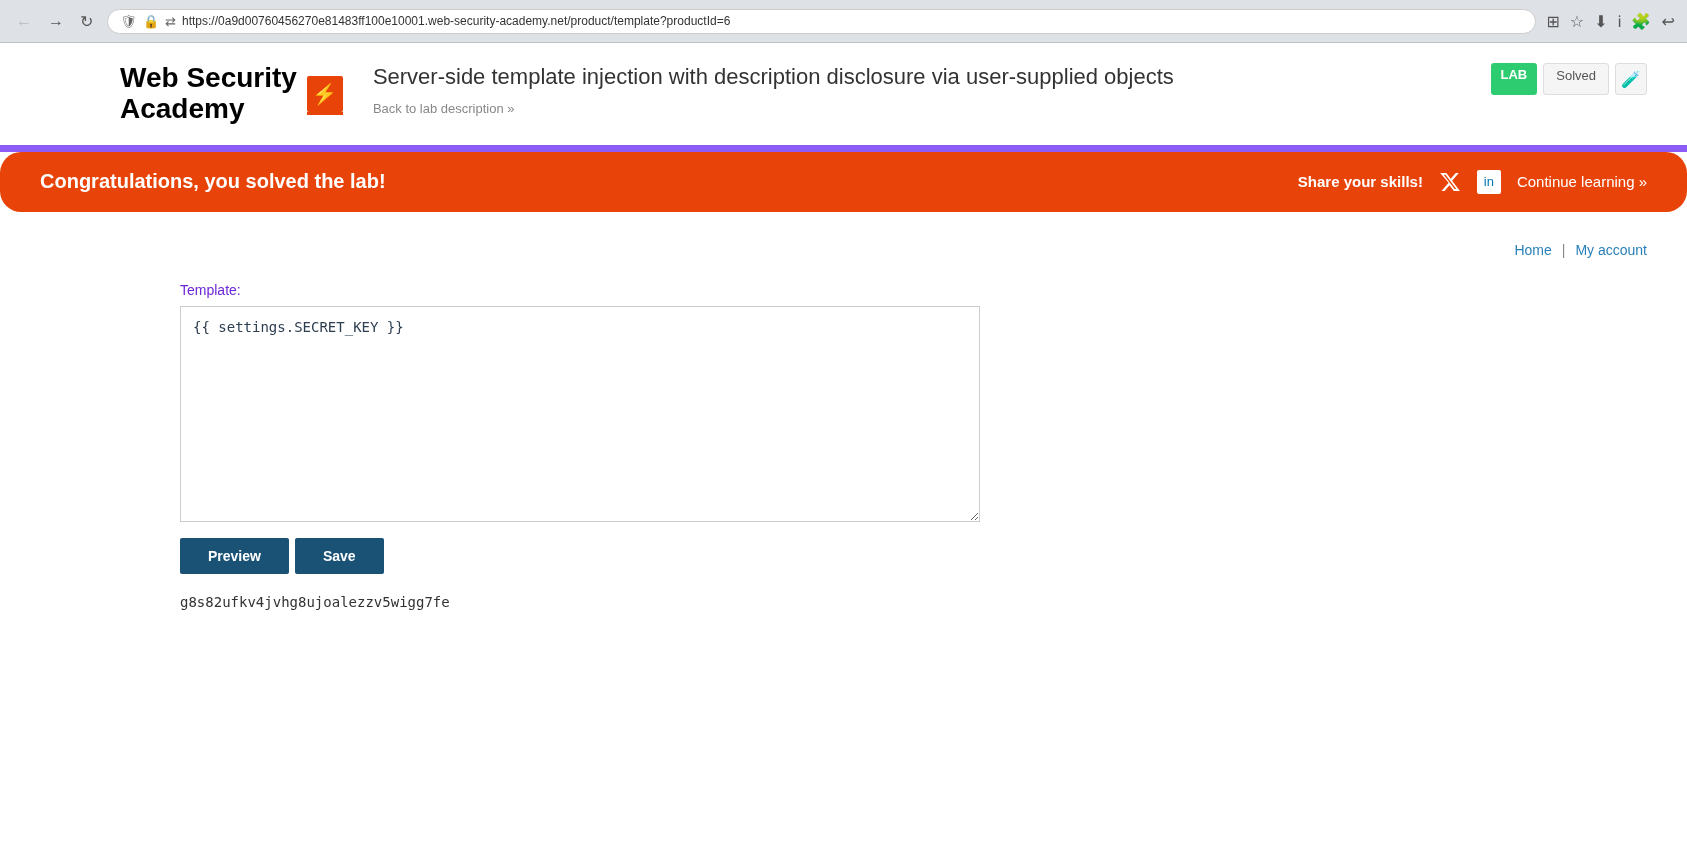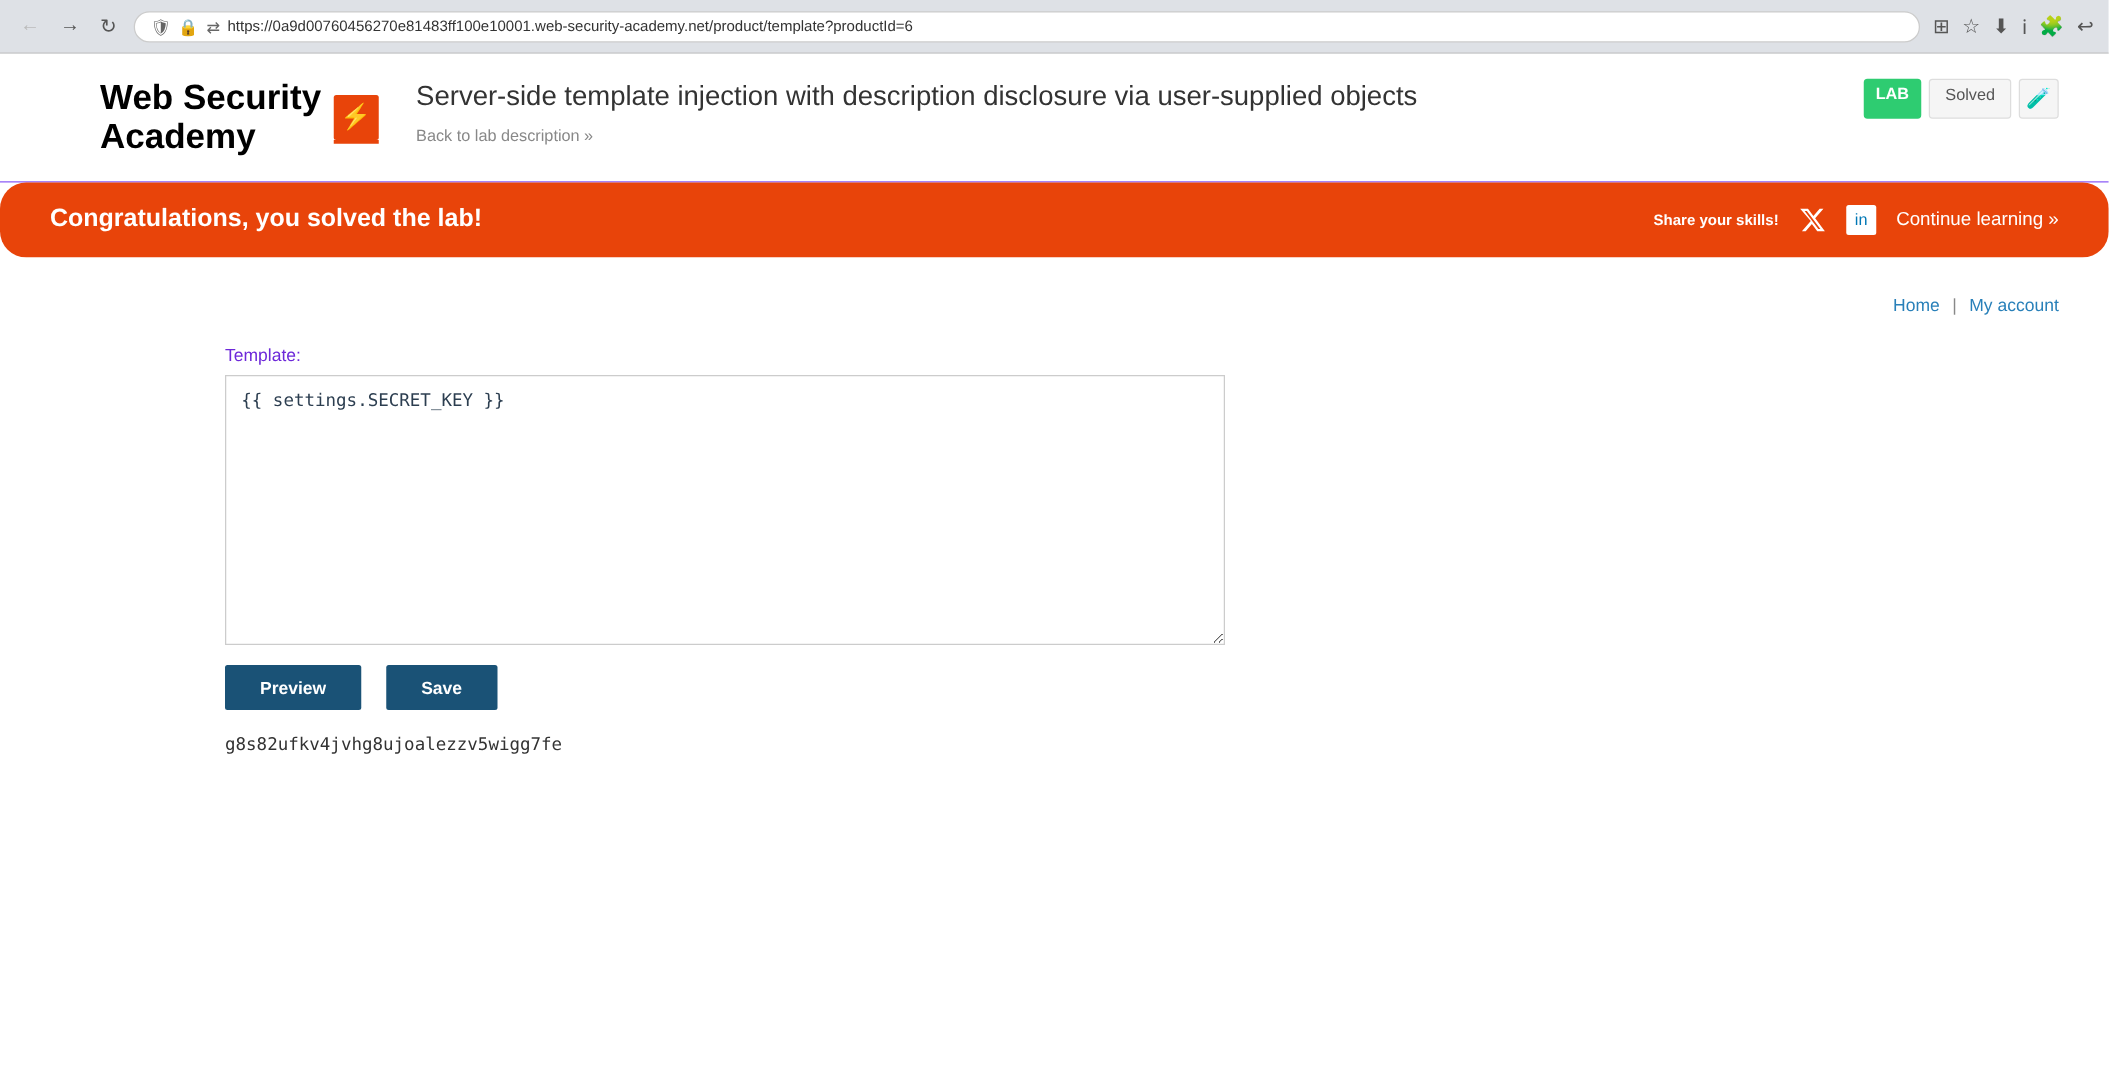--- a/index.html
+++ b/index.html
@@ -34,23 +34,23 @@
     }
     .address-bar .url-text { color: #333; font-size: 12px; }
     .address-bar .url-text .domain { font-weight: normal; }
     .browser-actions { display: flex; gap: 6px; align-items: center; color: #555; font-size: 16px; }
     .browser-icon { cursor: pointer; padding: 2px; }
 
     
     .page-header {
       display: flex;
       align-items: flex-start;
-      padding: 20px 40px 20px 80px;
+      padding: 20px 40px 20px 120px;
       background: #fff;
-      border-bottom: 1px solid #8b5cf6;
+      border-bottom: 7px solid #8b5cf6;
     }
     .logo-area {
       display: flex;
       align-items: center;
       margin-right: 30px;
       flex-shrink: 0;
     }
     .logo-text {
       font-size: 28px;
       font-weight: bold;
@@ -144,21 +144,21 @@
       font-size: 20px;
       font-weight: bold;
     }
     .banner-right {
       display: flex;
       align-items: center;
       gap: 16px;
     }
     .share-text {
       font-weight: bold;
-      font-size: 12px;
+      font-size: 15px;
     }
     .social-icon {
       cursor: pointer;
       font-size: 18px;
       display: flex;
       align-items: center;
       justify-content: center;
     }
     .twitter-icon {
       color: #fff;
@@ -216,21 +216,21 @@
       padding: 12px;
       font-size: 14px;
       font-family: monospace;
       color: #2c3e50;
       resize: both;
       display: block;
       margin-bottom: 16px;
     }
     .button-row {
       display: flex;
-      gap: 20px;
+      gap: 6px;
       margin-bottom: 20px;
     }
     .btn-preview, .btn-save {
       background: #1a5276;
       color: #fff;
       border: none;
       padding: 10px 28px;
       font-size: 14px;
       font-weight: bold;
       cursor: pointer;

